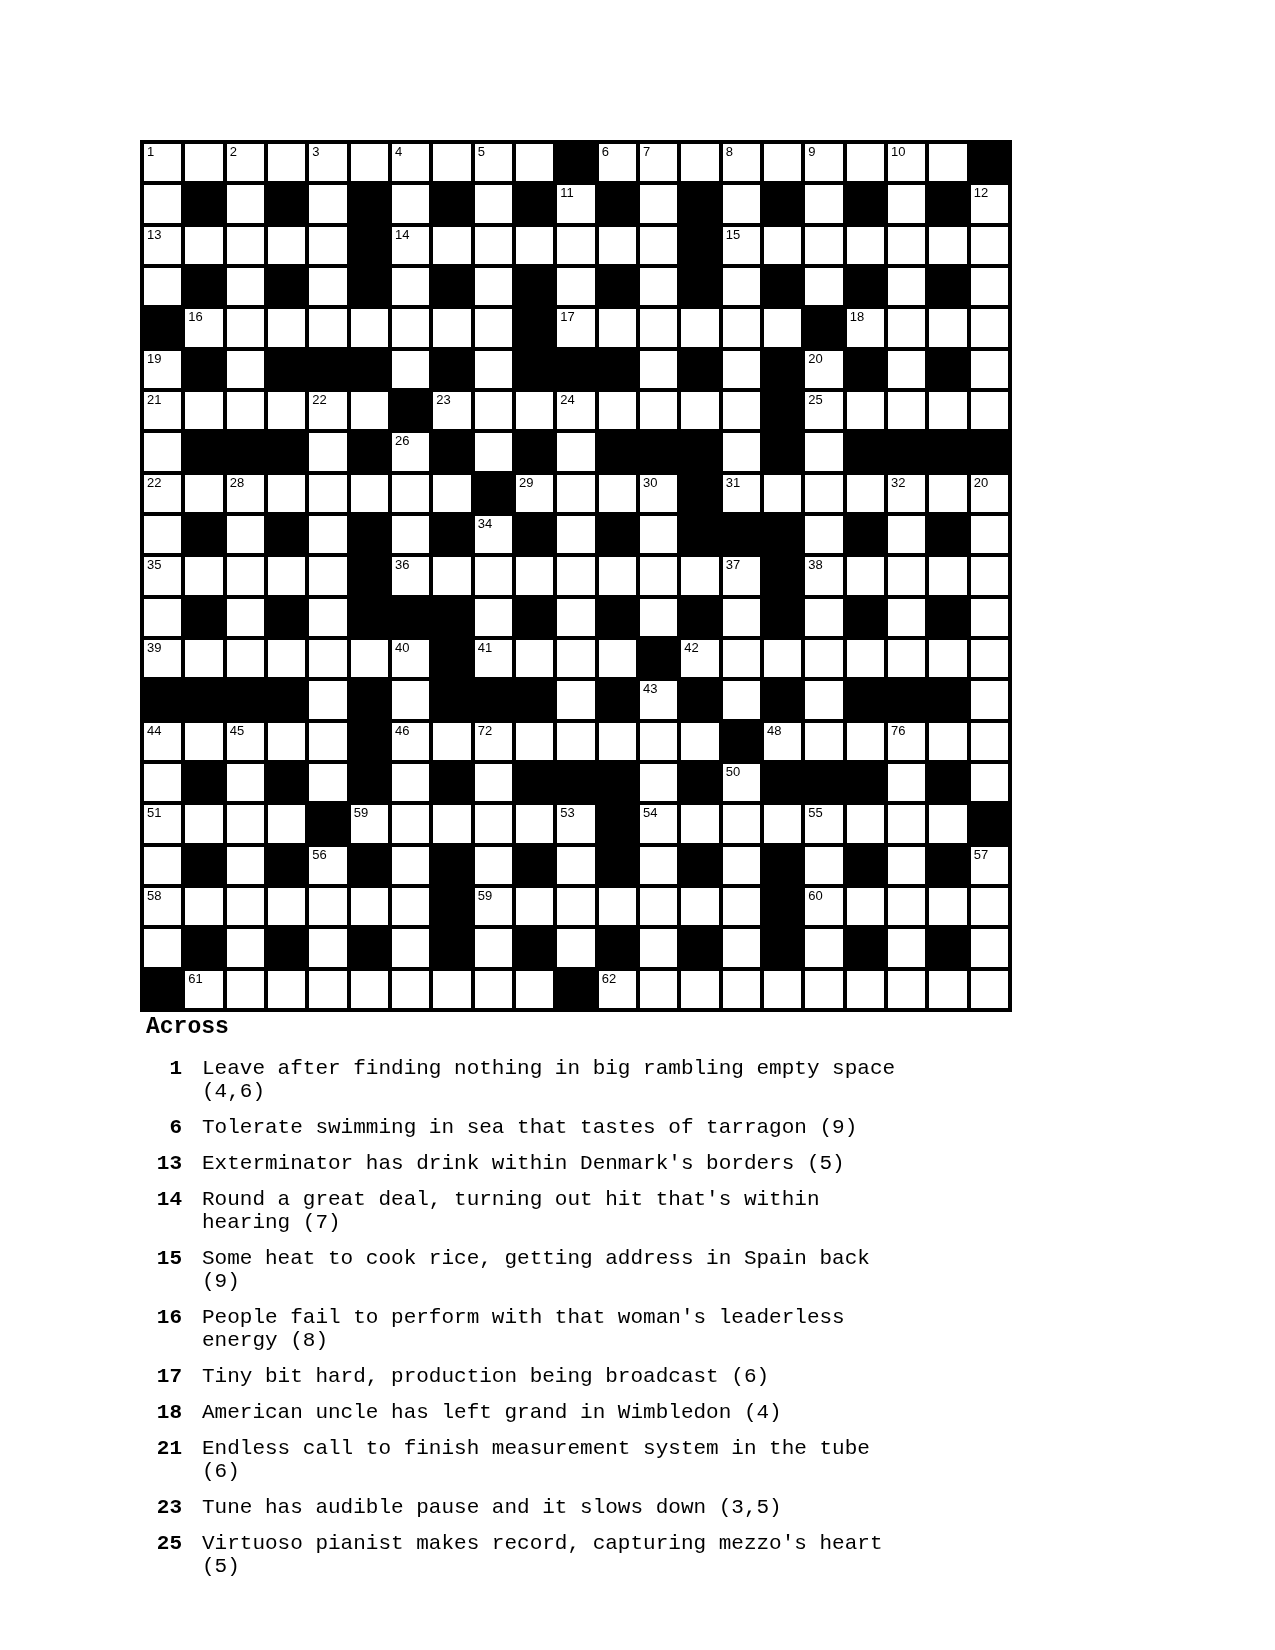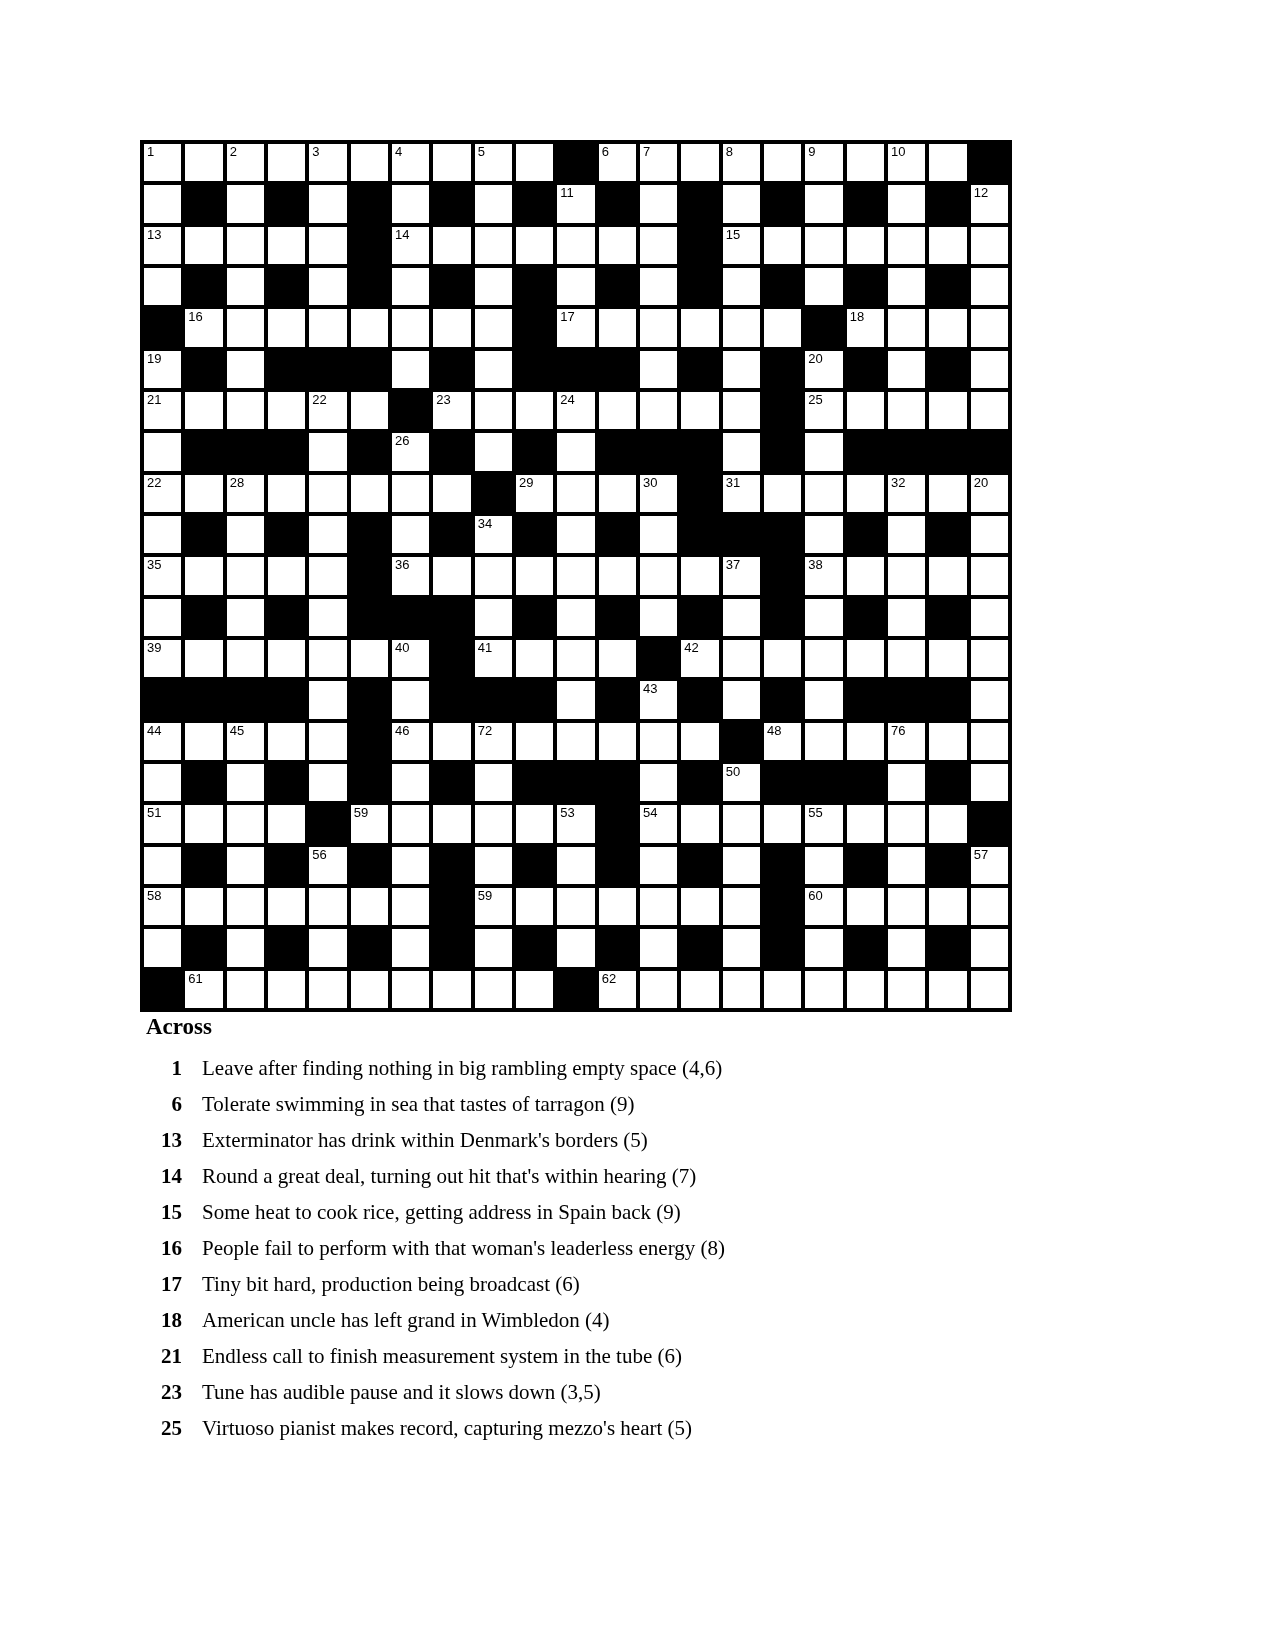--- a/index.html
+++ b/index.html
@@ -44,20 +44,21 @@
     font-size: 13px;
     line-height: 14px;
     color: #000000;
     user-select: none;
   }
   .clues {
     position: absolute;
     left: 146px;
     top: 1014px;
     width: 760px;
+    font-family: Liberation Mono, monospace;
   }
   .clues-heading {
     font-size: 23px;
     font-weight: bold;
     color: #000000;
     margin: 0 0 17px 0;
   }
   .clue-row {
     display: flex;
     align-items: baseline;

